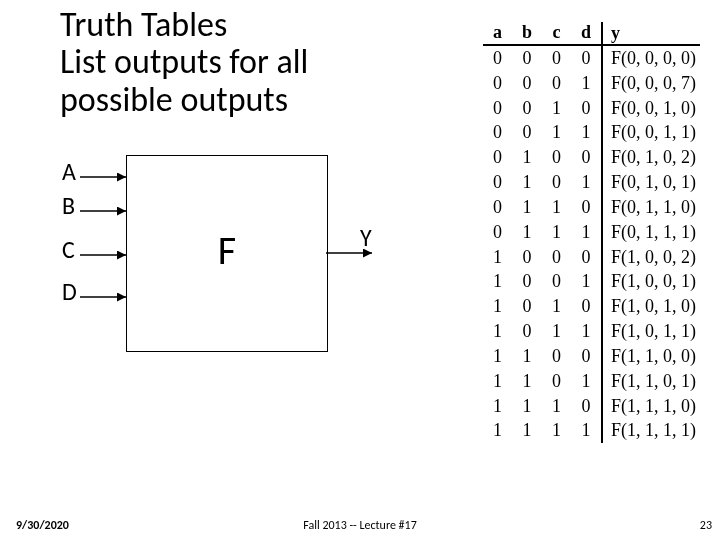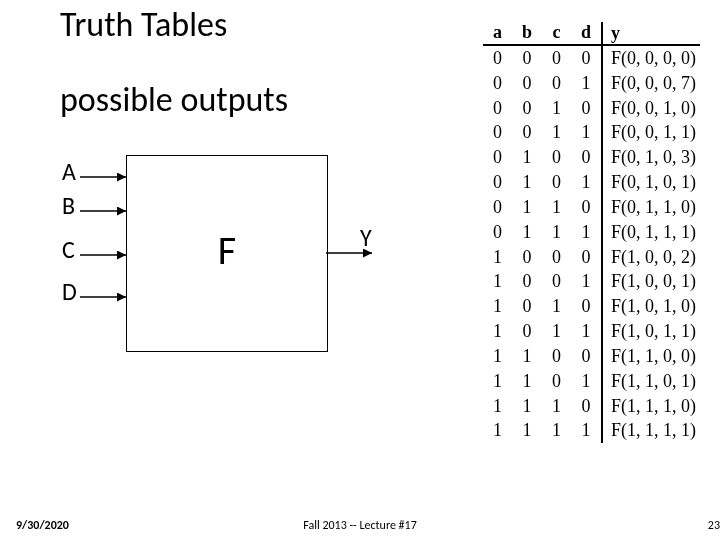--- a/index.html
+++ b/index.html
@@ -91,32 +91,32 @@
     position: absolute;
     bottom: 8px;
     left: 0; right: 0;
     text-align: center;
     font-size: 12px;
     color: #000;
   }
   .footer-page {
     position: absolute;
     bottom: 8px;
-    right: 0;
+    right: 8px;
     font-size: 12px;
     color: #000;
     margin-left: 36px;
   }
 </style>
 </head>
 <body>
 
 <div class="title">
   <span>Truth Tables</span><br>
-  <br>
+  <span>List outputs for all</span><br>
   <span>possible outputs</span>
 </div>
 
 <div class="diagram">
   <div class="fbox">
     <div class="fbox-label">F</div>
   </div>
 
   <div class="io-label" style="left:10px; top:2px;">A</div>
   <div class="io-label" style="left:10px; top:36px;">B</div>
@@ -175,21 +175,21 @@
         <td>0</td>
         <td>1</td>
         <td>1</td>
         <td>F(0, 0, 1, 1)</td>
       </tr>
       <tr>
         <td>0</td>
         <td>1</td>
         <td>0</td>
         <td>0</td>
-        <td>F(0, 1, 0, 3)</td>
+        <td>F(0, 1, 0, 2)</td>
       </tr>
       <tr>
         <td>0</td>
         <td>1</td>
         <td>0</td>
         <td>1</td>
         <td>F(0, 1, 0, 1)</td>
       </tr>
       <tr>
         <td>0</td>

